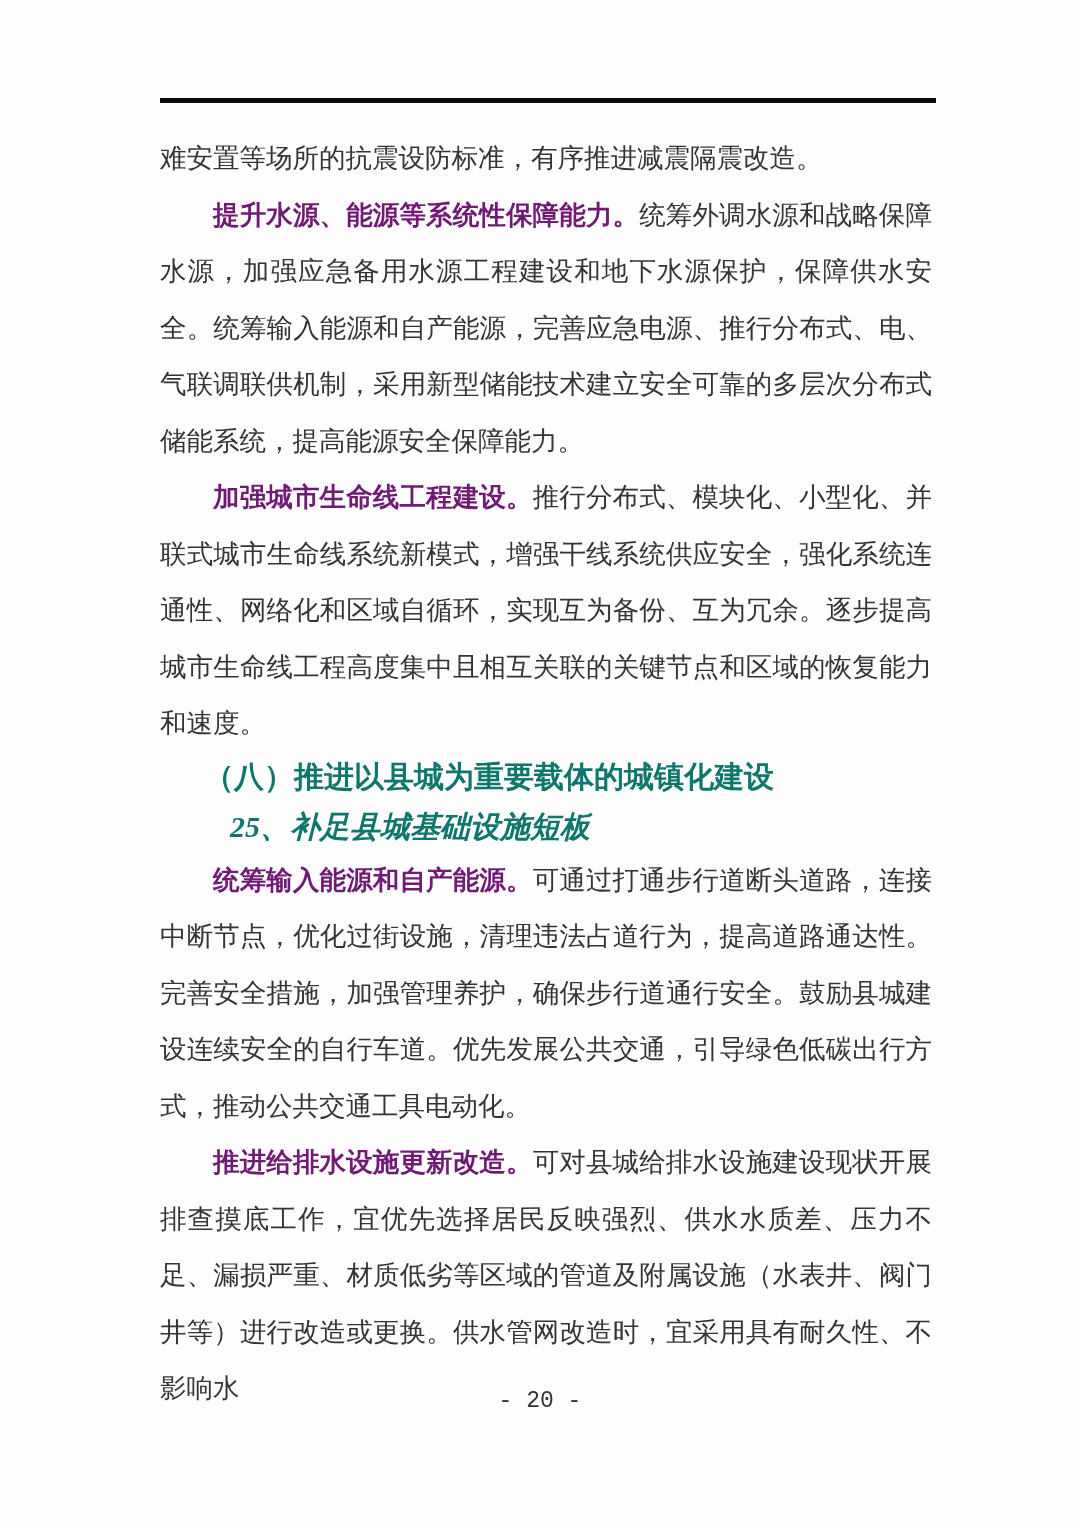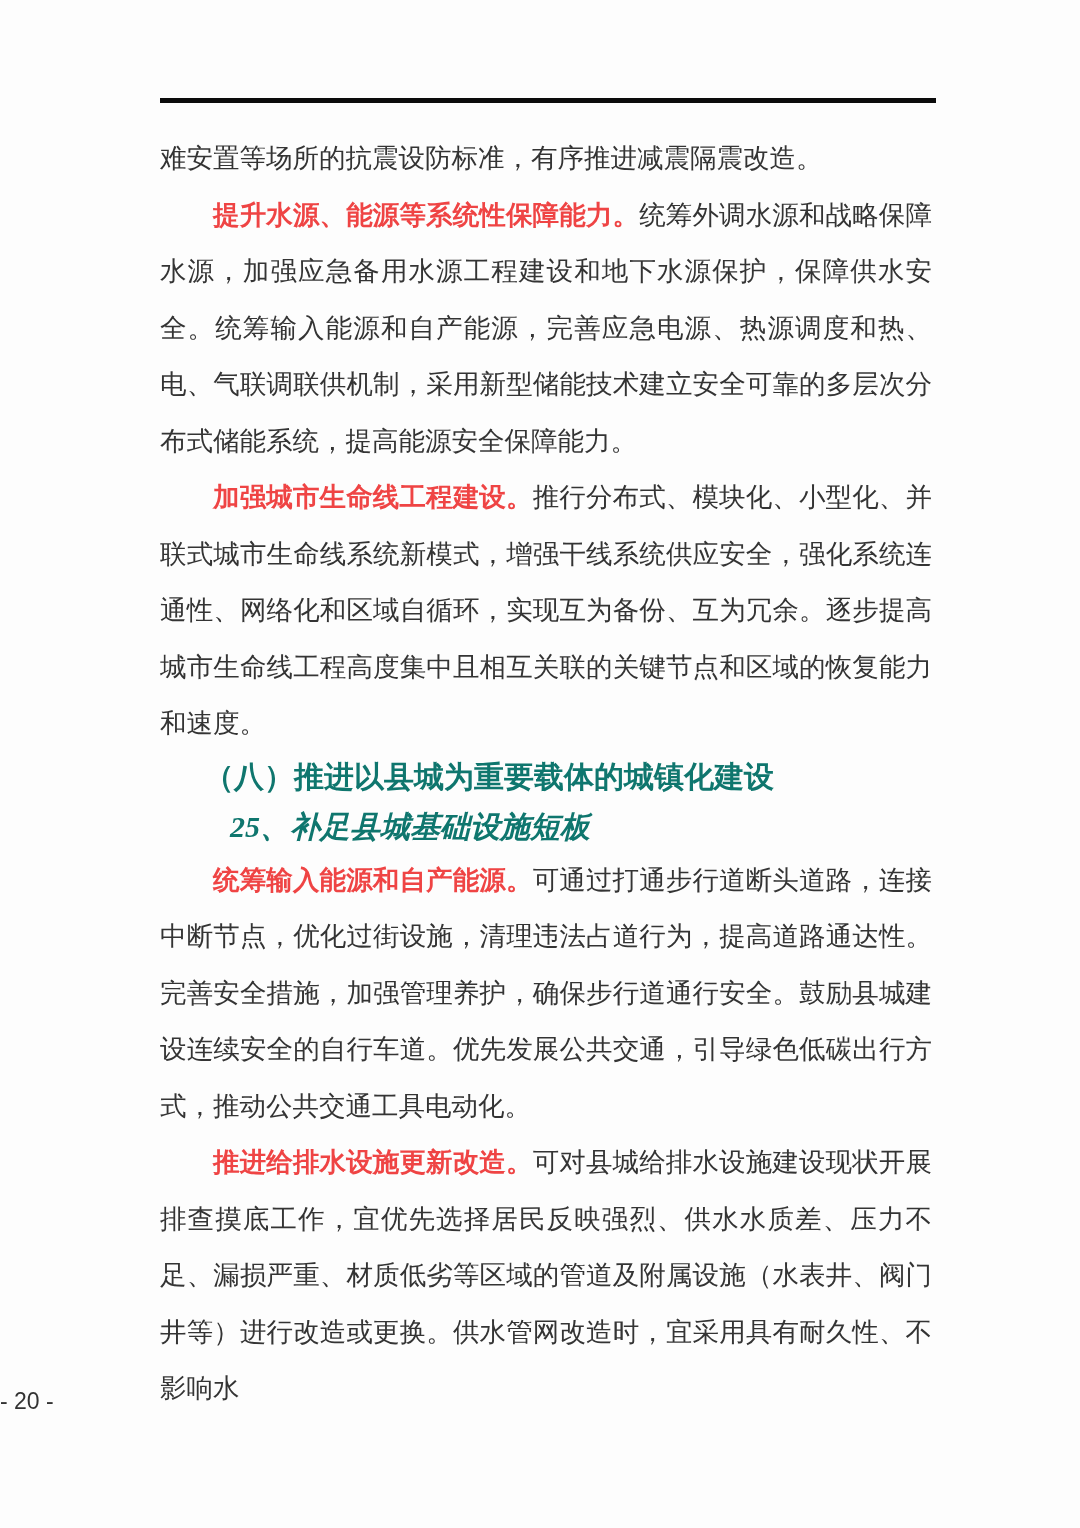--- a/index.html
+++ b/index.html
@@ -37,21 +37,21 @@
     text-align: justify;
     text-justify: inter-character;
     color: #343434;
   }
   p.para.indent {
     text-indent: 2em;
   }
   .lead {
     font-weight: 700;
     font-family: "Liberation Sans", sans-serif;
-    color: #ef4444;
+    color: #701a75;
   }
   h2.section-heading,
   h2.item-heading {
     margin: 0;
     font-size: 30px;
     line-height: 50px;
     font-weight: 700;
     color: #0f766e;
   }
   h2.section-heading {
@@ -61,33 +61,34 @@
   h2.item-heading {
     padding-left: 70px;
     font-family: "Liberation Serif", serif;
     font-style: italic;
   }
   .footer {
     position: absolute;
     left: 0;
     right: 0;
     top: 1388px;
+    text-align: center;
     font-size: 23px;
     color: #333333;
-    font-family: Liberation Sans, sans-serif;
+    font-family: Liberation Mono, monospace;
   }
 </style>
 </head>
 <body>
 
 <div class="page">
   <div class="header-rule"></div>
   <main class="content" id="doc">
       <p class="para"><span>难安置等场所的抗震设防标准，有序推进减震隔震改造。</span></p>
-      <p class="para indent"><b class="lead">提升水源、能源等系统性保障能力。</b><span>统筹外调水源和战略保障水源，加强应急备用水源工程建设和地下水源保护，保障供水安全。统筹输入能源和自产能源，完善应急电源、热源调度和热、电、气联调联供机制，采用新型储能技术建立安全可靠的多层次分布式储能系统，提高能源安全保障能力。</span></p>
+      <p class="para indent"><b class="lead">提升水源、能源等系统性保障能力。</b><span>统筹外调水源和战略保障水源，加强应急备用水源工程建设和地下水源保护，保障供水安全。统筹输入能源和自产能源，完善应急电源、推行分布式、电、气联调联供机制，采用新型储能技术建立安全可靠的多层次分布式储能系统，提高能源安全保障能力。</span></p>
       <p class="para indent"><b class="lead">加强城市生命线工程建设。</b><span>推行分布式、模块化、小型化、并联式城市生命线系统新模式，增强干线系统供应安全，强化系统连通性、网络化和区域自循环，实现互为备份、互为冗余。逐步提高城市生命线工程高度集中且相互关联的关键节点和区域的恢复能力和速度。</span></p>
       <h2 class="section-heading">（八）推进以县城为重要载体的城镇化建设</h2>
       <h2 class="item-heading">25、补足县城基础设施短板</h2>
       <p class="para indent"><b class="lead">统筹输入能源和自产能源。</b><span>可通过打通步行道断头道路，连接中断节点，优化过街设施，清理违法占道行为，提高道路通达性。完善安全措施，加强管理养护，确保步行道通行安全。鼓励县城建设连续安全的自行车道。优先发展公共交通，引导绿色低碳出行方式，推动公共交通工具电动化。</span></p>
       <p class="para indent"><b class="lead">推进给排水设施更新改造。</b><span>可对县城给排水设施建设现状开展排查摸底工作，宜优先选择居民反映强烈、供水水质差、压力不足、漏损严重、材质低劣等区域的管道及附属设施（水表井、阀门井等）进行改造或更换。供水管网改造时，宜采用具有耐久性、不影响水</span></p>
     </main>
   <div class="footer">
     <span>- 20 -</span>
   </div>
 </div>

